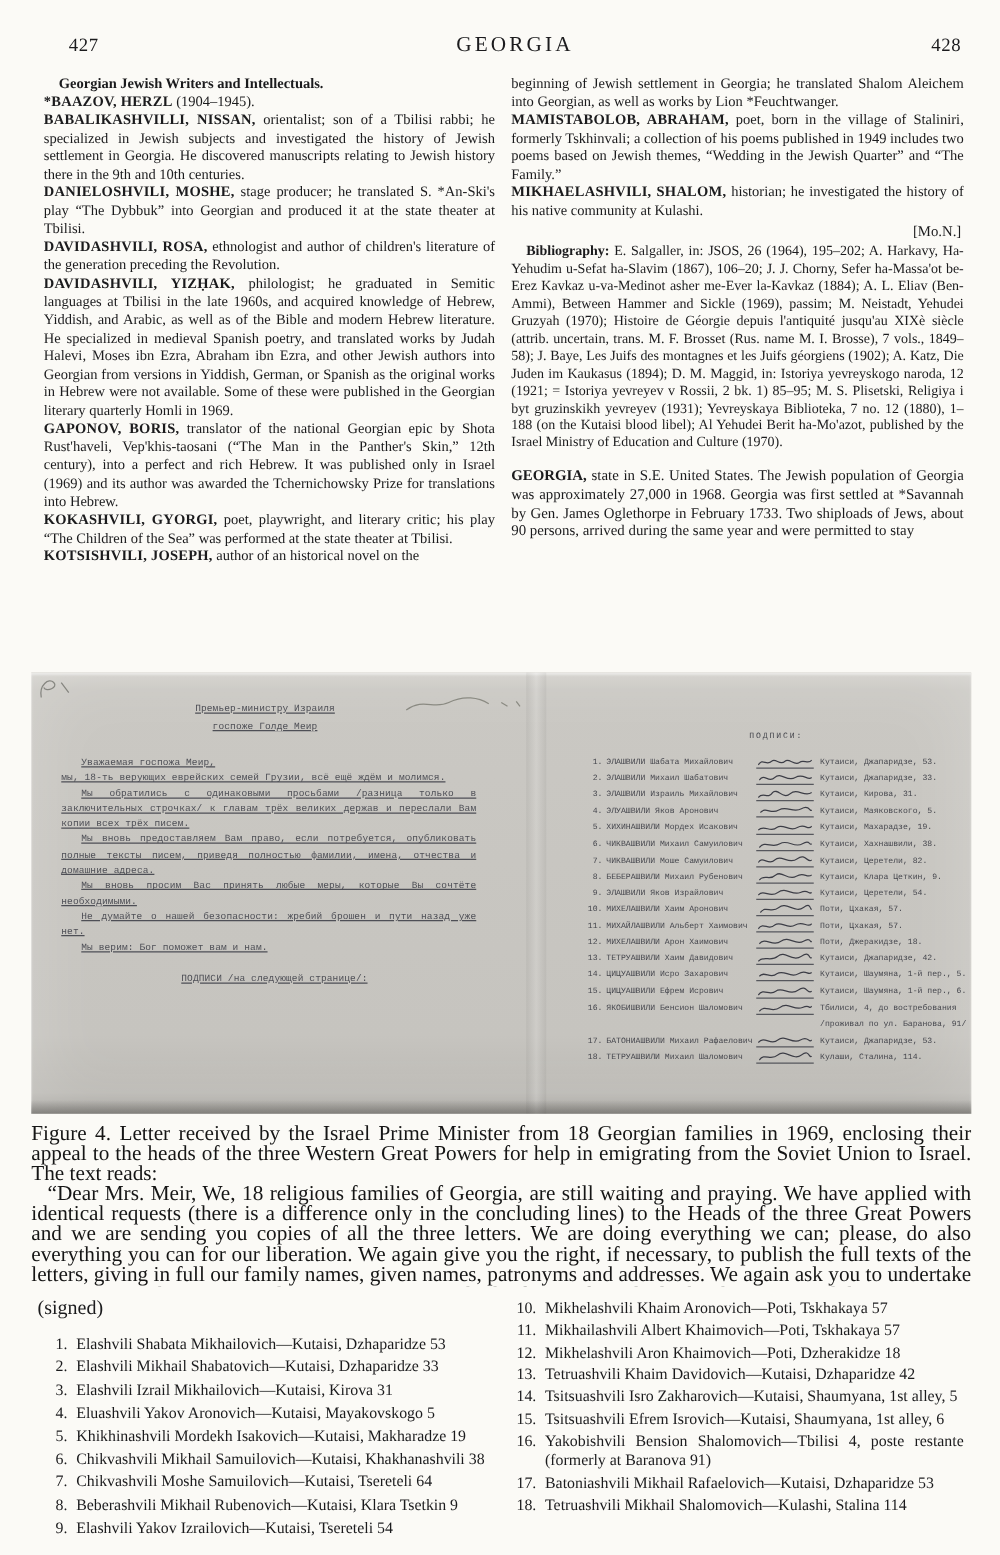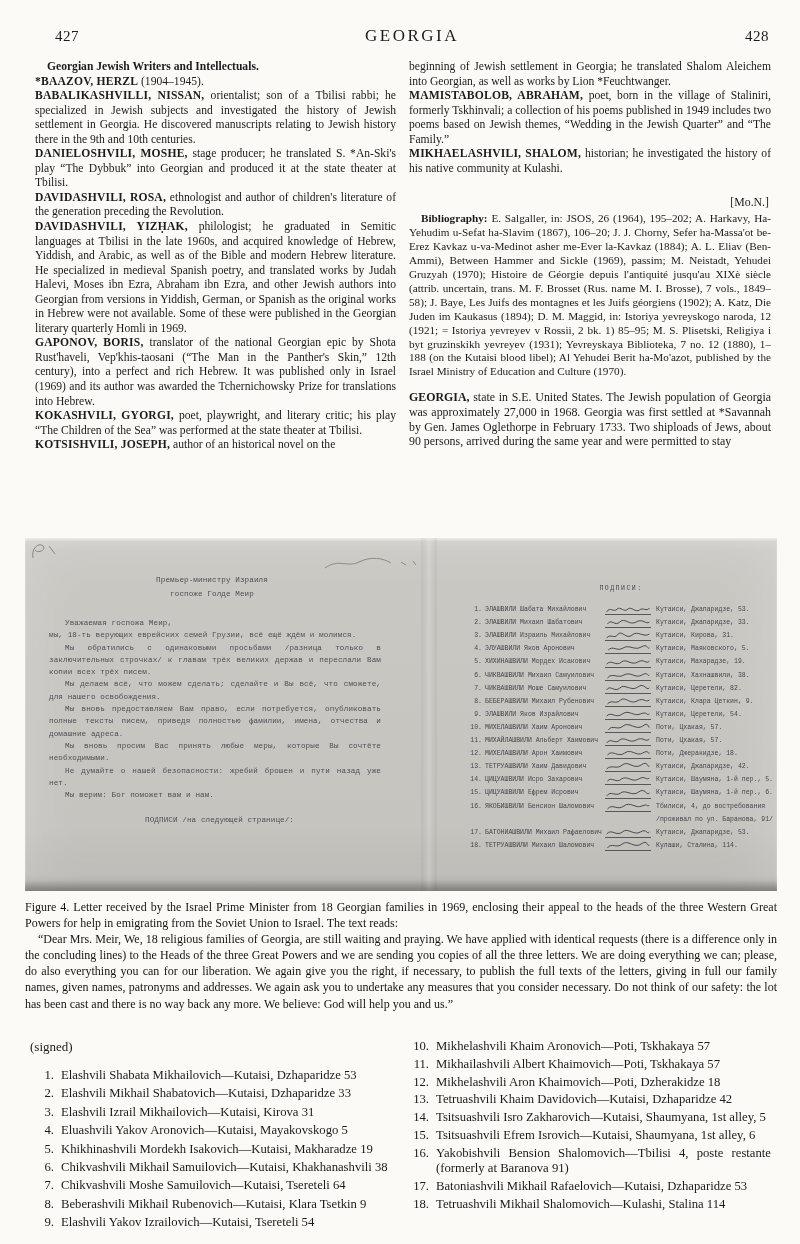--- a/index.html
+++ b/index.html
@@ -16,62 +16,62 @@
   .pageno{font-size:15px;letter-spacing:.5px;}
   .runhead{font-size:17px;letter-spacing:2.5px;}
   
   .cols{display:flex;gap:13px;margin-top:14px;height:468px;overflow:hidden;justify-content:space-between;}
   .colL{width:361px;}
   .colR{width:362px;}
   .subhead{font-weight:bold;font-size:11.6px;line-height:14.55px;margin:0;text-indent:12px;}
   p.entry{margin:0;font-size:11.6px;line-height:14.55px;text-align:justify;}
   p.entry b{letter-spacing:.2px;}
   p.cont{margin:0;font-size:11.6px;line-height:14.55px;text-align:justify;}
-  .byline{margin:19px 2px 3px 0;font-size:11.8px;line-height:14px;text-align:right;}
+  .byline{margin:2px 2px 3px 0;font-size:11.8px;line-height:14px;text-align:right;}
   p.bib{margin:1px 0 0;font-size:11.2px;line-height:13.9px;text-align:justify;text-indent:12px;}
   p.georgia{margin-top:11px;font-size:11.9px;line-height:14.7px;text-align:justify;}
   
   .figure{position:relative;width:752px;height:353px;margin:10px 0 0 -10px;
     background:linear-gradient(180deg,#d2d0cb 0px,#cac8c3 14px,#c8c6c1 150px,#c6c4bf 290px,#bcbab5 336px,#a3a19c 353px);
     box-shadow:inset 0 0 60px rgba(255,255,255,.22), inset 0 2px 2px rgba(255,255,255,.5);}
   .figure::after{content:"";position:absolute;left:0;right:0;bottom:0;height:11px;
     background:linear-gradient(180deg,rgba(55,53,50,0),rgba(55,53,50,.38));}
   .fold{position:absolute;top:0;bottom:0;left:396px;width:16px;
     background:linear-gradient(90deg,rgba(0,0,0,.05),rgba(255,255,255,.14) 50%,rgba(0,0,0,.05));}
-  .lpage{position:absolute;left:24px;top:36px;width:332px;
+  .lpage{position:absolute;left:24px;top:24px;width:332px;
     font-family:"Liberation Mono", monospace;font-size:7.6px;line-height:12.3px;
-    color:#4e4f56;letter-spacing:.1px;}
+    color:#4e4f56;letter-spacing:.1px;text-decoration:underline;}
   .lhead{width:270px;margin-left:28px;text-align:center;line-height:13.5px;}
   .salut{margin:16px 0 0 16px;}
   .lp{margin:0;text-indent:16px;text-align:justify;}
   .lp.nofi{text-indent:0;}
   .lfoot{margin:13px 0 0 96px;}
   .rpage{position:absolute;left:443px;top:44px;width:306px;
     font-family:"Liberation Mono", monospace;font-size:6.5px;line-height:13.1px;
     color:#45464d;}
   .rhead{text-align:center;letter-spacing:1.5px;margin-bottom:8px;}
   .lrow{display:flex;align-items:flex-end;white-space:nowrap;}
   .lnum{flex:none;width:14px;text-align:right;margin-right:3px;}
   .lname{flex:none;width:118px;overflow:hidden;}
   .lsig{flex:none;width:46px;margin:0 5px 1px 2px;border-bottom:.5px solid #56575d;height:10px;
         display:flex;align-items:flex-end;}
   .lsig svg{width:100%;height:9px;display:block;}
   .laddr{flex:none;}
   .lextra{margin-left:188px;}
   .scribble{position:absolute;opacity:.65;}
   
   .caption{width:752px;margin:8px 0 0 -10px;height:130px;overflow:hidden;
-    font-size:12px;line-height:16.1px;text-align:justify;color:#151515;}
+    font-size:17px;line-height:16.1px;text-align:justify;color:#151515;}
   .caption p{margin:0;}
   .cap2{text-indent:13px;}
   
   .signed{display:flex;gap:10px;margin:10px 0 0 -5px;height:204px;overflow:hidden;}
   .signedL{width:372px;}
   .signedR{width:373px;}
-  .signed-label{margin:0 0 14px 0;font-size:13px;line-height:15px;}
+  .signed-label{margin:0 0 14px 0;font-size:16px;line-height:15px;}
   .pitem{display:flex;font-size:12.7px;line-height:15.4px;margin-bottom:3px;}
   .pnum{flex:none;width:24px;text-align:right;padding-right:7px;}
   .ptxt{flex:1;text-align:justify;}
   .signedR .pitem{margin-bottom:2.4px;}
 </style>
 </head>
 <body>
 
 <div class="sheet">
 
@@ -113,21 +113,20 @@
       </svg>
 
     <div class="lpage">
       <div class="lhead">
         <div>Премьер-министру Израиля</div>
         <div>госпоже Голде Меир</div>
       </div>
       <div class="salut">Уважаемая госпожа Меир,</div>
       <p class="lp nofi">мы, 18-ть верующих еврейских семей Грузии, всё ещё ждём и молимся.</p>
       <p class="lp">Мы обратились с одинаковыми просьбами /разница только в заключительных строчках/ к главам трёх великих держав и переслали Вам копии всех трёх писем.</p>
-      <p class="lp">Мы делаем всё, что можем сделать; сделайте и Вы всё, что сможете, для нашего освобождения.</p>
       <p class="lp">Мы вновь предоставляем Вам право, если потребуется, опубликовать полные тексты писем, приведя полностью фамилии, имена, отчества и домашние адреса.</p>
       <p class="lp">Мы вновь просим Вас принять любые меры, которые Вы сочтёте необходимыми.</p>
       <p class="lp">Не думайте о нашей безопасности: жребий брошен и пути назад уже нет.</p>
       <p class="lp">Мы верим: Бог поможет вам и нам.</p>
       <div class="lfoot">ПОДПИСИ /на следующей странице/:</div>
     </div>
 
     <div class="rpage">
       <div class="rhead">ПОДПИСИ:</div>
 

